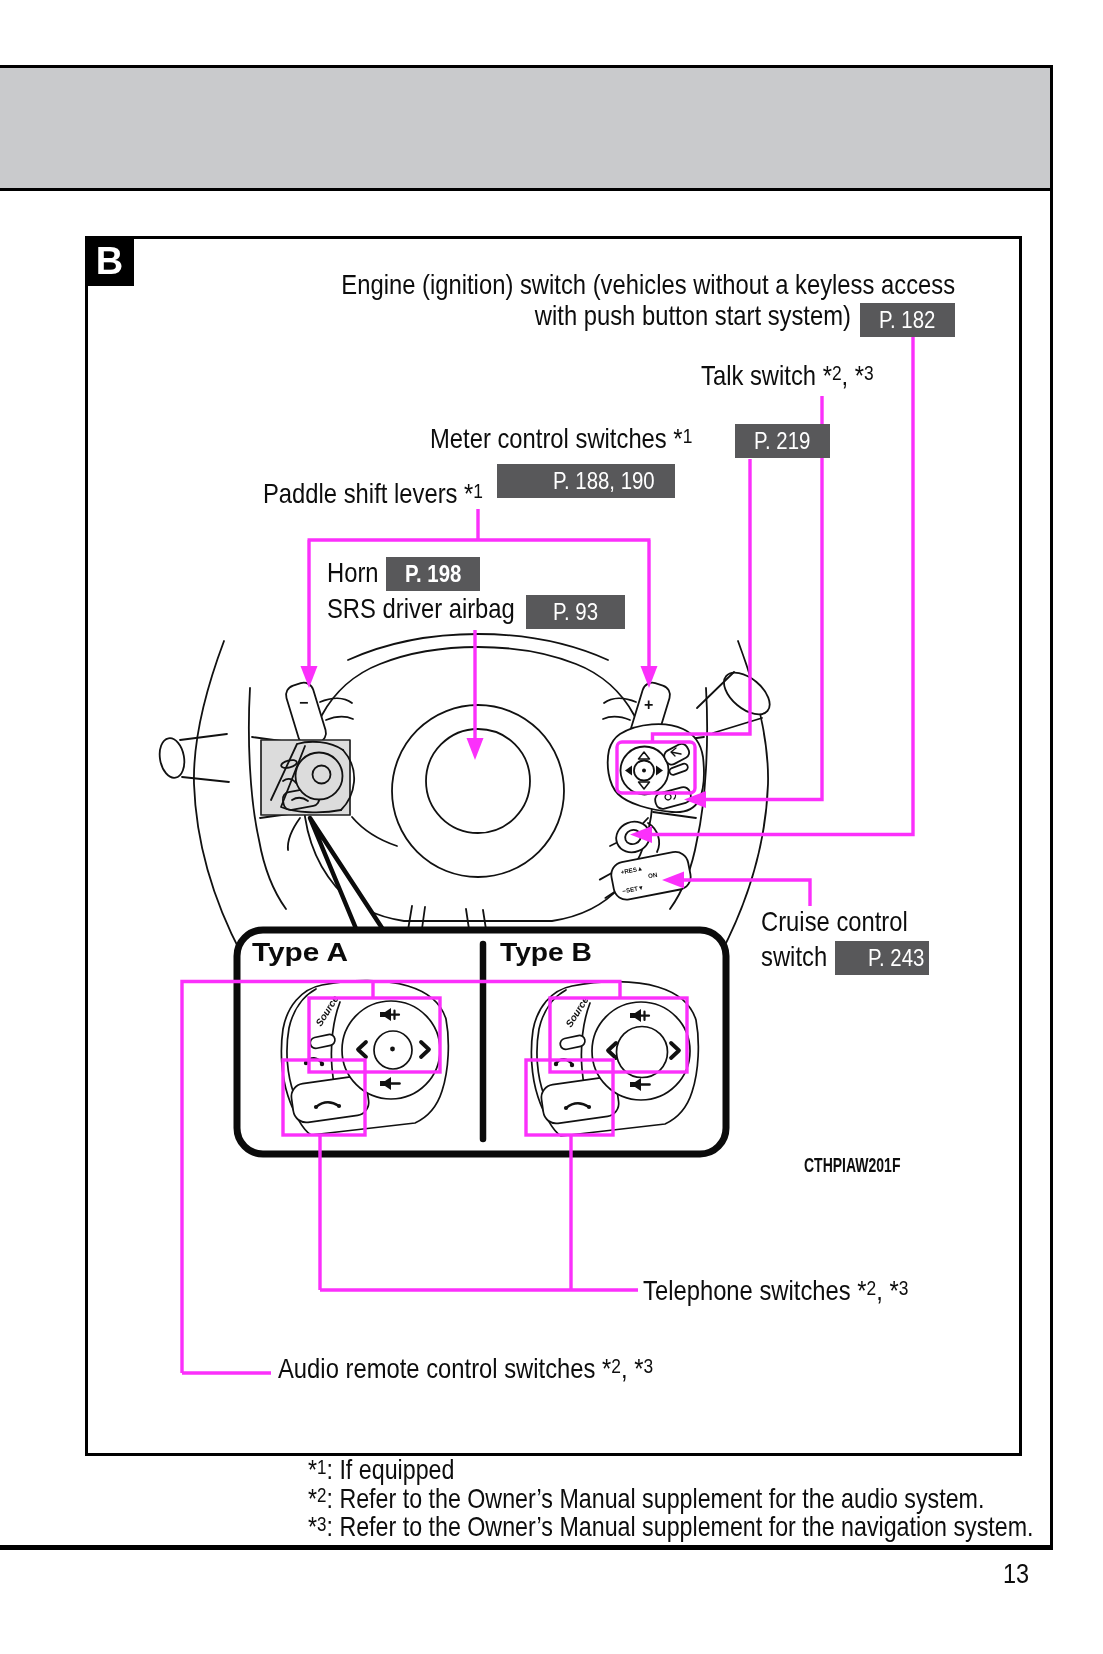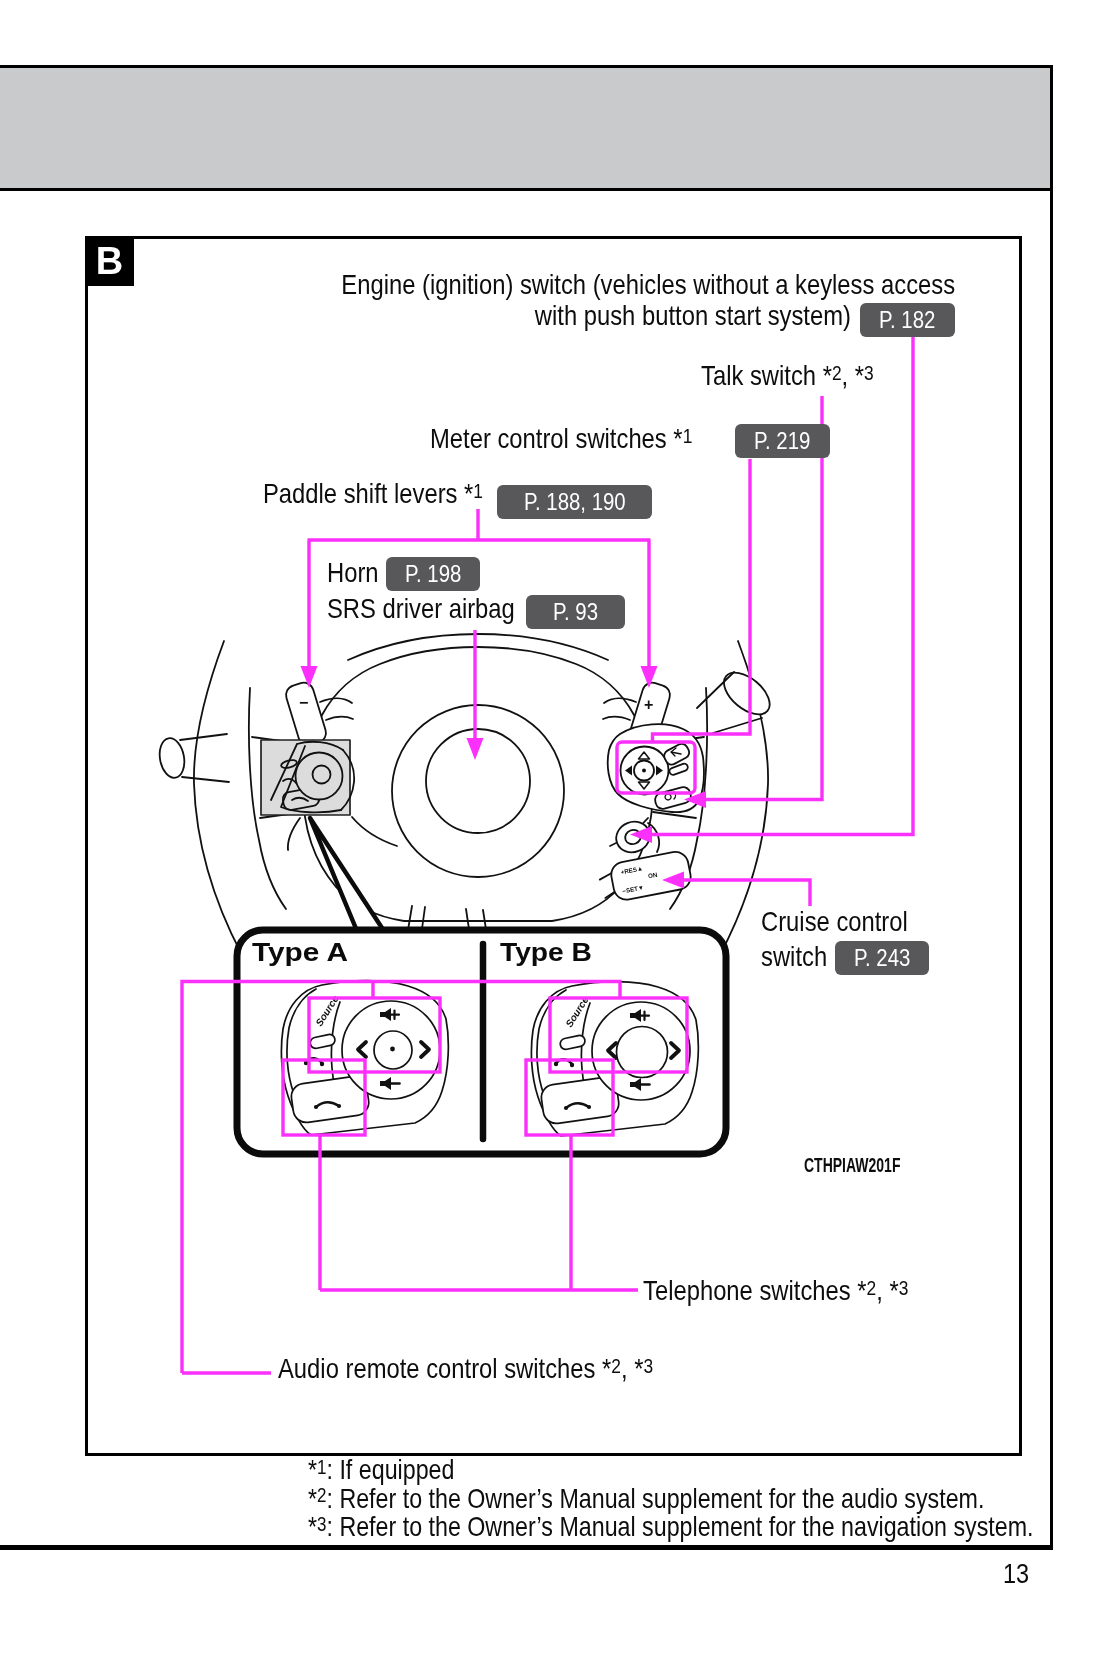--- a/index.html
+++ b/index.html
@@ -11,21 +11,21 @@
   .side-rule{position:absolute;left:1050px;top:191px;width:3px;height:1358px;background:#000;}
   .bottom-rule{position:absolute;left:0;top:1545px;width:1053px;height:4.5px;background:#000;}
   .content-box{position:absolute;left:85px;top:236px;width:937px;height:1220px;box-sizing:border-box;border:3px solid #000;}
   .b-badge{position:absolute;left:85px;top:236px;width:49px;height:50px;background:#000;color:#fff;
            display:flex;align-items:center;justify-content:center;font-size:38px;font-weight:bold;}
   
   .lbl{position:absolute;font-size:28px;line-height:30px;white-space:nowrap;color:#0d0d0d;
        transform:scaleX(0.85);transform-origin:left top;}
   .lbl.ra{transform-origin:right top;text-align:right;}
   sup{font-size:0.73em;line-height:0;vertical-align:baseline;position:relative;top:-0.26em;}
-  .pref{position:absolute;background:#58585a;color:#ffffff;height:33.5px;display:flex;align-items:center;justify-content:center;border-radius:6px;}
+  .pref{position:absolute;background:#58585a;color:#ffffff;height:33.5px;display:flex;align-items:center;justify-content:center;}
   .pref span{font-size:24px;transform:scaleX(0.85);}
   .fn{position:absolute;left:308px;top:1456px;font-size:28px;line-height:28.6px;white-space:nowrap;
       transform:scaleX(0.83);transform-origin:left top;}
   .pageno{position:absolute;right:74px;top:1559px;font-size:27px;transform:scaleX(0.87);transform-origin:right top;}
   .figcode{position:absolute;left:804px;top:1154px;font-size:20px;font-weight:bold;transform:scaleX(0.7);transform-origin:left top;}
   svg.art{position:absolute;left:0;top:0;}
   svg text{font-family:"Liberation Sans","DejaVu Sans",sans-serif;}
 </style>
 </head>
 <body>
@@ -206,37 +206,37 @@
     </div>
 
   <div class="lbl" style="left:701px;top:361px;">Talk switch *<sup>2</sup>, *<sup>3</sup></div>
 
   <div class="lbl" style="left:430px;top:424px;">Meter control switches *<sup>1</sup></div>
   <div class="pref" style="left:707px;top:424px;width:95px;margin-left:28px;">
       <span>P. 219</span>
     </div>
 
   <div class="lbl" style="left:263px;top:479px;">Paddle shift levers *<sup>1</sup></div>
-  <div class="pref" style="left:497px;top:485px;width:155px;">
+  <div class="pref" style="left:497px;top:464px;width:142px;padding-left:36px;">
       <span>P. 188, 190</span>
     </div>
 
   <div class="lbl" style="left:327px;top:558px;">Horn</div>
-  <div class="pref" style="left:386px;top:557px;width:94px;">
+  <div class="pref" style="left:386px;top:557px;width:94px;font-weight:bold;">
       <span>P. 198</span>
     </div>
 
   <div class="lbl" style="left:327px;top:594px;">SRS driver airbag</div>
   <div class="pref" style="left:526px;top:595px;width:99px;">
       <span>P. 93</span>
     </div>
 
   <div class="lbl" style="left:761px;top:907px;">Cruise control</div>
   <div class="lbl" style="left:761px;top:942px;">switch</div>
-  <div class="pref" style="left:835px;top:941px;width:94px;">
+  <div class="pref" style="left:835px;top:941px;width:94px;justify-content:flex-end;">
       <span>P. 243</span>
     </div>
 
   <div class="lbl" style="left:643px;top:1276px;">Telephone switches *<sup>2</sup>, *<sup>3</sup></div>
   <div class="lbl" style="left:278px;top:1354px;">Audio remote control switches *<sup>2</sup>, *<sup>3</sup></div>
 
   <div class="figcode">CTHPIAW201F</div>
 
   <div class="fn">
     <div>*<sup>1</sup>: If equipped</div>

